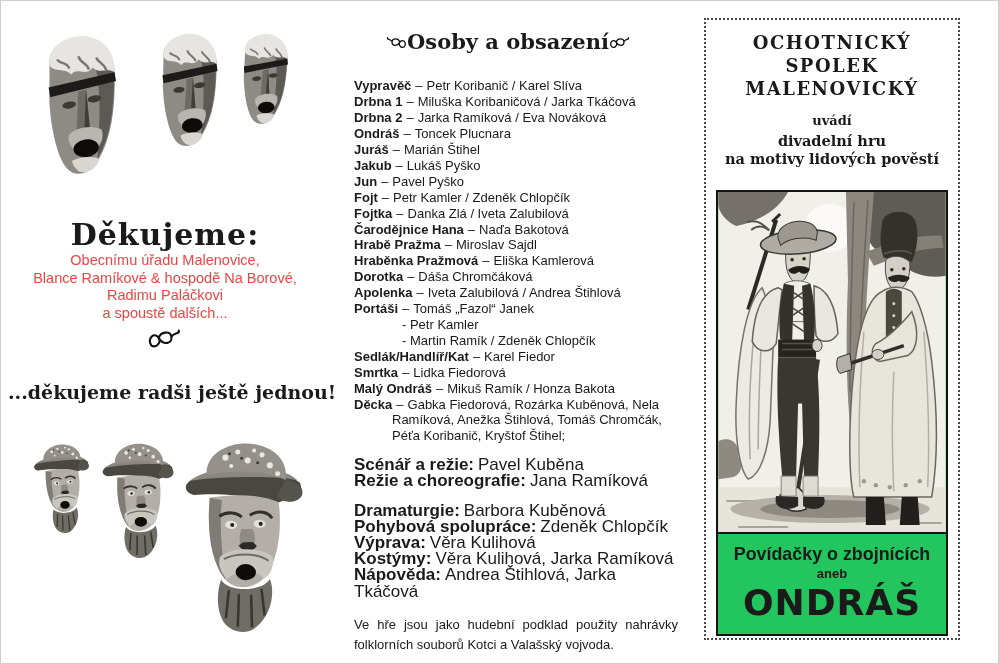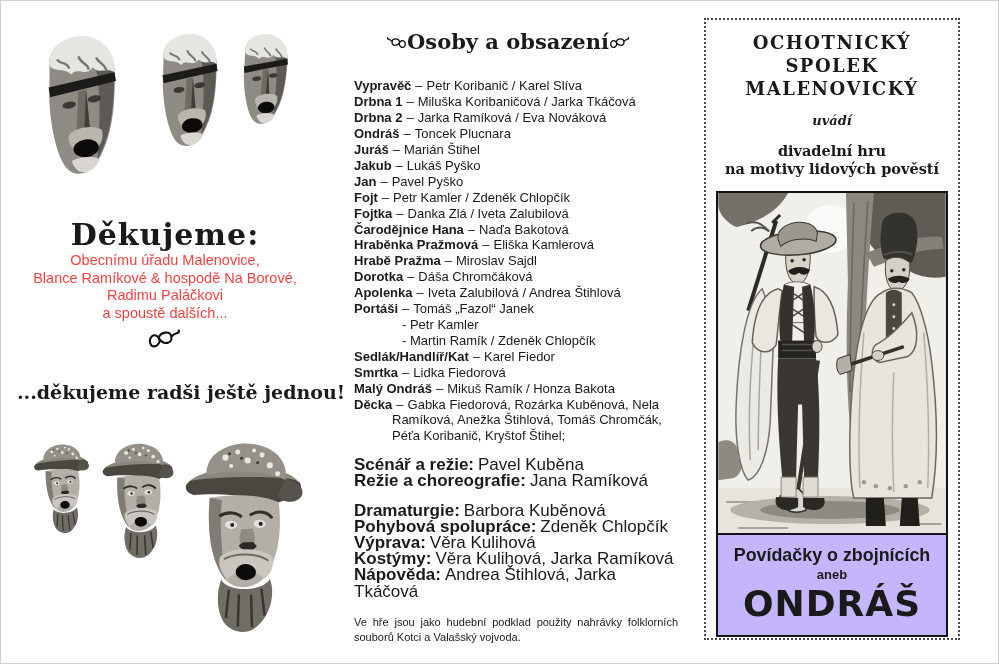--- a/index.html
+++ b/index.html
@@ -8,46 +8,46 @@
         box-shadow:inset 0 0 0 1px #cfcfcf;}
 
   
   .left-col{position:absolute;left:0;top:0;width:330px;height:659px;}
   .img{position:absolute;}
   .thanks-head{position:absolute;top:197px;left:0;width:330px;text-align:center;
                font-family:"DejaVu Serif",serif;font-weight:bold;font-size:30px;letter-spacing:1px;}
   .thanks-lines{position:absolute;top:252px;left:0;width:330px;text-align:center;
                 font-size:14.5px;line-height:17.5px;color:#ef4444;}
   .flourish-big{position:absolute;top:328px;left:0;width:330px;text-align:center;}
-  .thanks-again{position:absolute;top:381px;left:16px;width:330px;text-align:center;
+  .thanks-again{position:absolute;top:381px;left:7px;width:330px;text-align:center;
                 font-family:"DejaVu Serif",serif;font-weight:bold;font-size:19px;}
 
   
   .cast-col{position:absolute;left:332px;top:12px;width:352px;}
   .cast-title{display:flex;align-items:center;justify-content:center;
               font-family:"DejaVu Serif",serif;font-weight:bold;font-size:21px;}
   .cast-list{margin:24px 0 0 22px;width:324px;font-size:13px;line-height:15.9px;}
   .entry{padding-left:38px;text-indent:-38px;}
   .entry.cont{text-indent:0;padding-left:40px;}
   .role{font-weight:bold;}
   .sep{margin:0 4px;}
   .crew{margin:13px 0 0 22px;width:324px;font-size:17px;line-height:16.2px;}
   .crew .names{margin-left:4px;}
-  .note{margin:15px 18px 0 22px;width:324px;font-size:11px;line-height:15px;text-align:justify;}
+  .note{margin:15px 18px 0 22px;width:324px;font-size:13px;line-height:20px;text-align:justify;}
   .premiere{margin:24px 0 0 22px;width:330px;font-size:13px;}
 
   
   .poster{position:absolute;left:704px;top:18px;width:256px;height:622px;
           border:2px dotted #4a4a4a;box-sizing:border-box;text-align:center;background:#fff;}
   .company{margin-top:11px;font-family:"DejaVu Serif",serif;font-weight:bold;
            font-size:18px;line-height:23px;letter-spacing:1.5px;}
-  .presents{margin-top:13px;font-family:"DejaVu Serif",serif;font-weight:bold;font-size:13px;font-style:italic;}
-  .sub{margin-top:14px;font-family:"DejaVu Serif",serif;font-weight:bold;
+  .presents{margin-top:13px;font-family:"DejaVu Serif",serif;font-weight:bold;font-size:13px;}
+  .sub{margin-top:4px;font-family:"DejaVu Serif",serif;font-weight:bold;
        font-size:14.5px;line-height:18px;}
-  .poster-box{margin:13px auto 0;width:228px;border:2px solid #141414;background:#c4b5fd;}
+  .poster-box{margin:22px auto 0;width:228px;border:2px solid #141414;background:#22c55e;}
   .illu{display:block;width:228px;height:340px;border-bottom:2px solid #141414;}
   .pt1{margin-top:9px;font-size:19px;font-weight:bold;transform:scaleX(.94);}
   .pt2{margin-top:1px;font-size:13px;font-weight:bold;}
   .pt3{margin:1px 0 11px;font-family:"DejaVu Sans",sans-serif;font-weight:900;
        font-size:36px;letter-spacing:1px;}
   .orn svg{vertical-align:middle;}
   .hidden-defs{position:absolute;width:0;height:0;overflow:hidden;}
 </style>
 </head>
 <body>
@@ -184,41 +184,41 @@
 
         <div class="entry">
           <span class="role">Juráš</span><span class="sep">–</span><span>Marián Štihel</span>
         </div>
 
         <div class="entry">
           <span class="role">Jakub</span><span class="sep">–</span><span>Lukáš Pyško</span>
         </div>
 
         <div class="entry">
-          <span class="role">Jan</span><span class="sep">–</span><span>Pavel Pyško</span>
+          <span class="role">Jun</span><span class="sep">–</span><span>Pavel Pyško</span>
         </div>
 
         <div class="entry">
           <span class="role">Fojt</span><span class="sep">–</span><span>Petr Kamler / Zdeněk Chlopčík</span>
         </div>
 
         <div class="entry">
           <span class="role">Fojtka</span><span class="sep">–</span><span>Danka Zlá / Iveta Zalubilová</span>
         </div>
 
         <div class="entry">
           <span class="role">Čarodějnice Hana</span><span class="sep">–</span><span>Naďa Bakotová</span>
         </div>
 
         <div class="entry">
+          <span class="role">Hrabě Pražma</span><span class="sep">–</span><span>Miroslav Sajdl</span>
+        </div>
+
+        <div class="entry">
           <span class="role">Hraběnka Pražmová</span><span class="sep">–</span><span>Eliška Kamlerová</span>
-        </div>
-
-        <div class="entry">
-          <span class="role">Hrabě Pražma</span><span class="sep">–</span><span>Miroslav Sajdl</span>
         </div>
 
         <div class="entry">
           <span class="role">Dorotka</span><span class="sep">–</span><span>Dáša Chromčáková</span>
         </div>
 
         <div class="entry">
           <span class="role">Apolenka</span><span class="sep">–</span><span>Iveta Zalubilová / Andrea Štihlová</span>
         </div>
 

